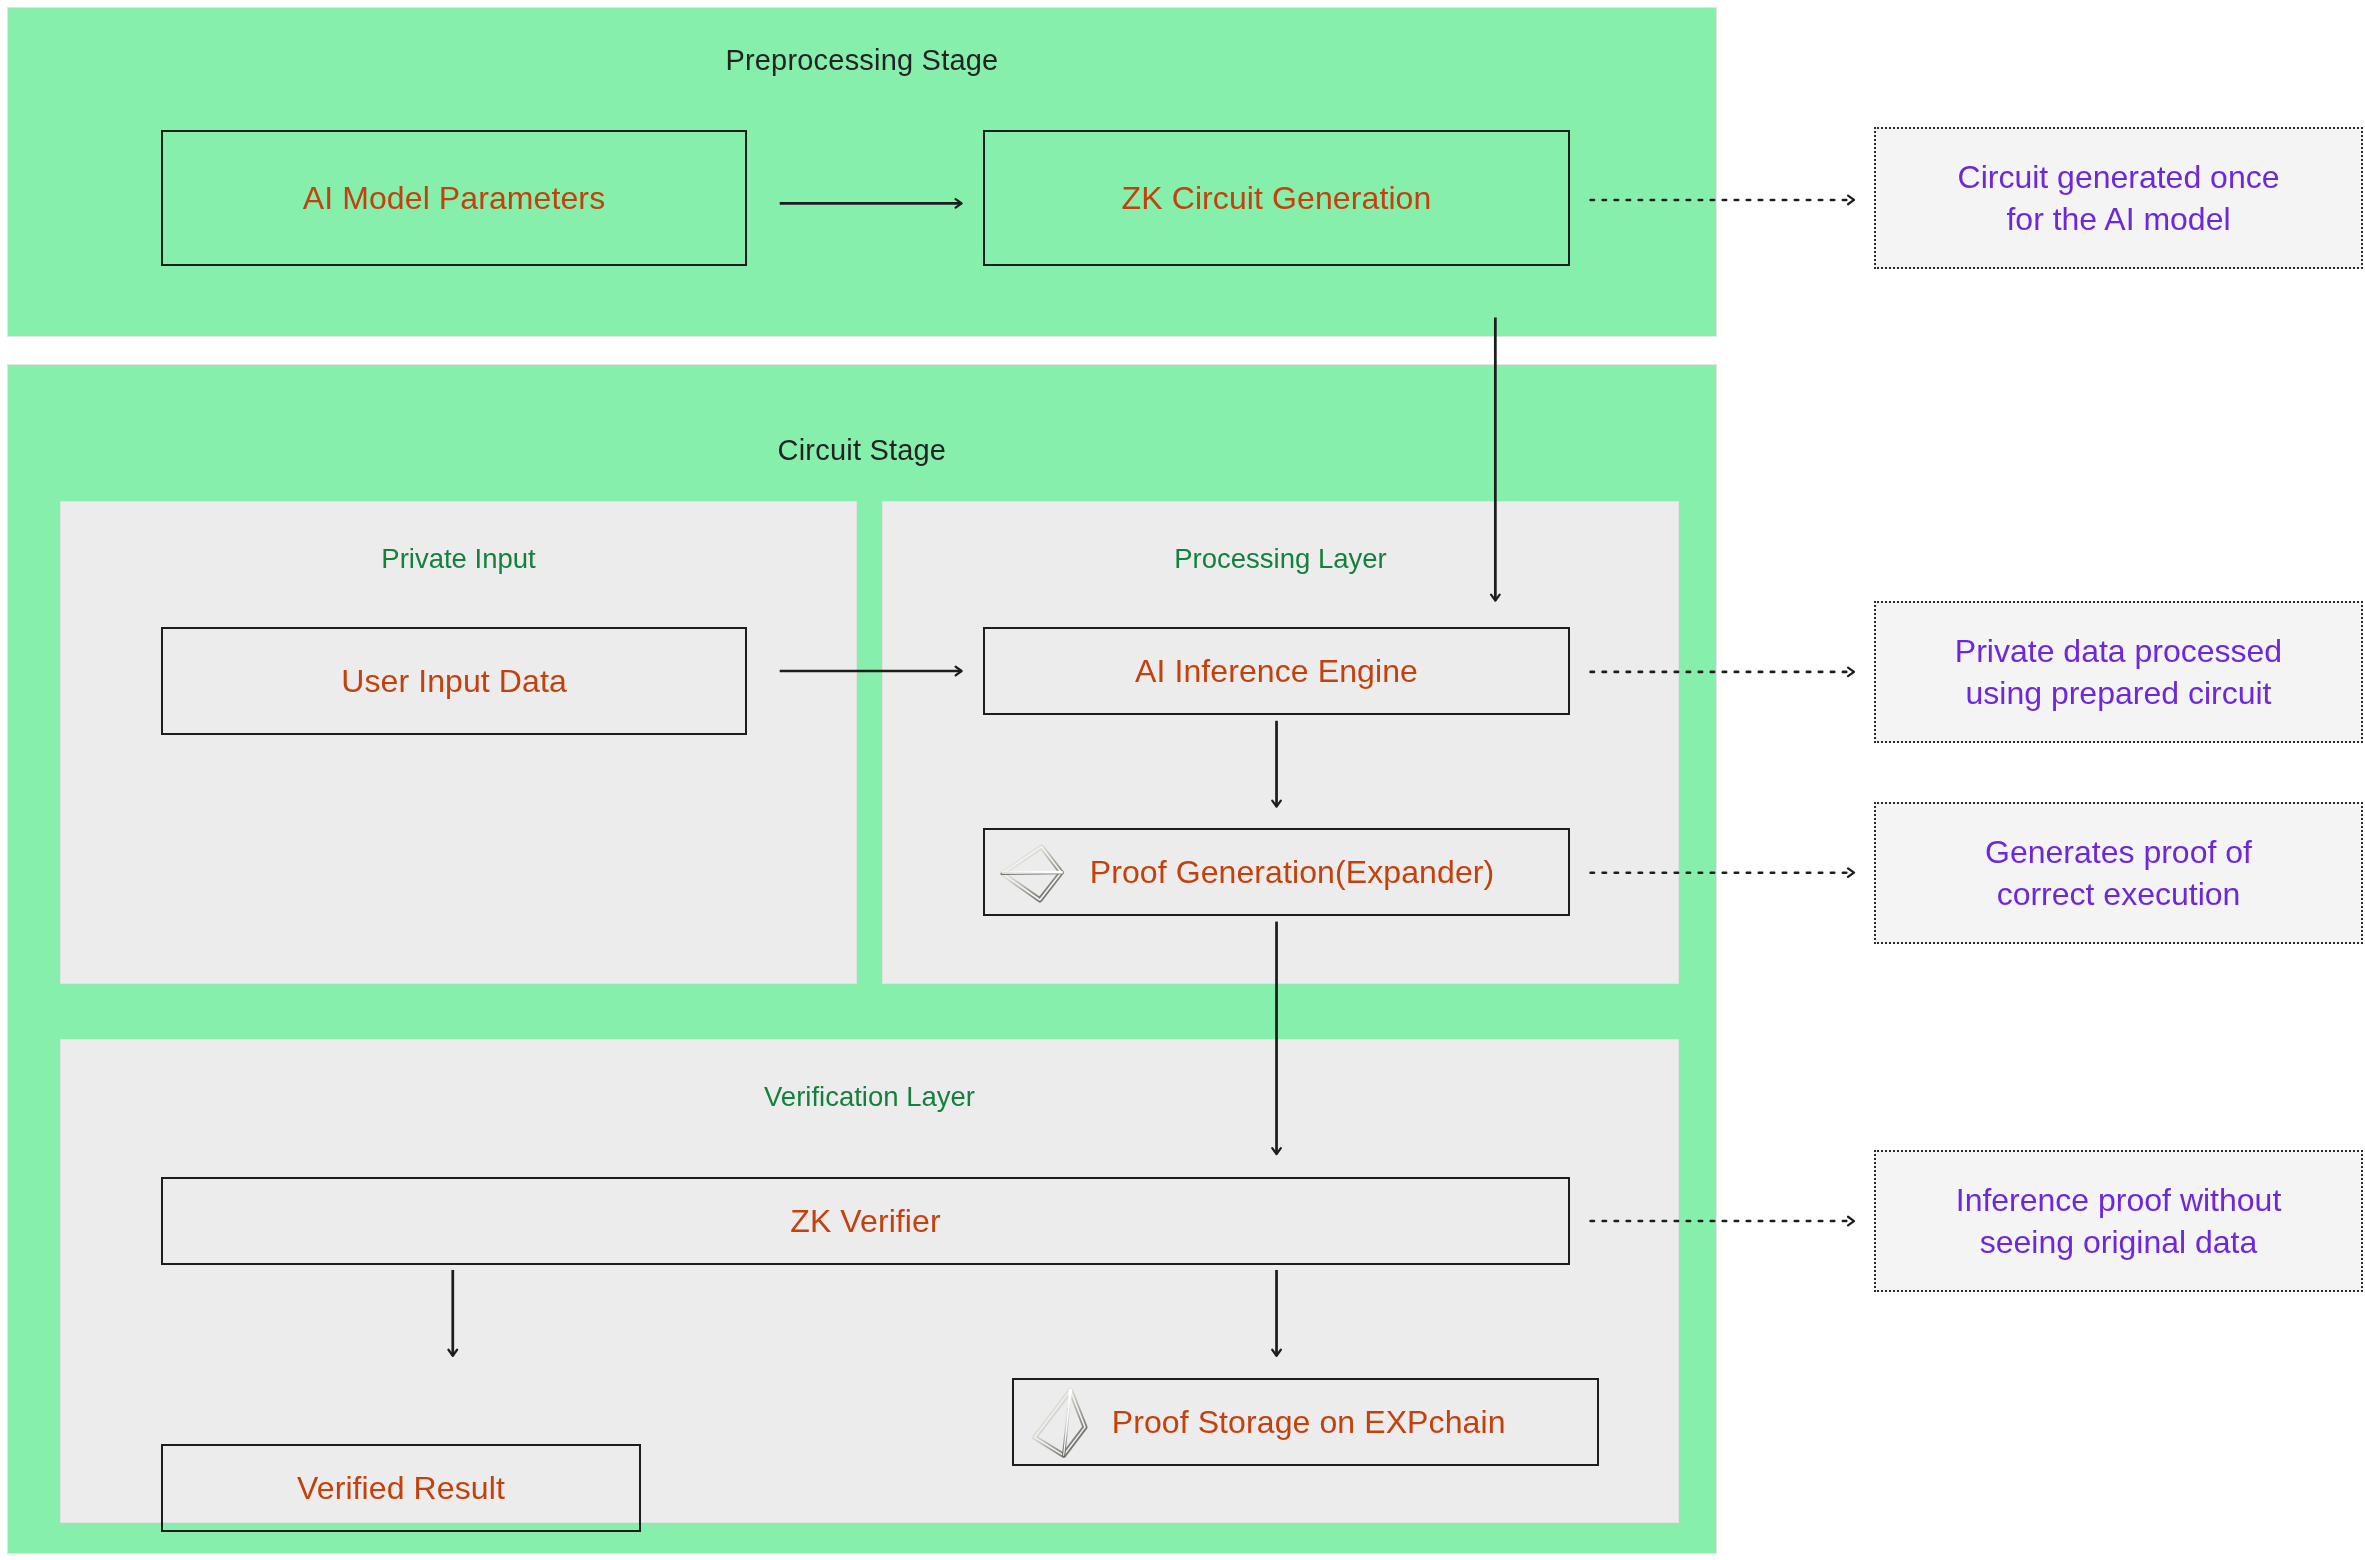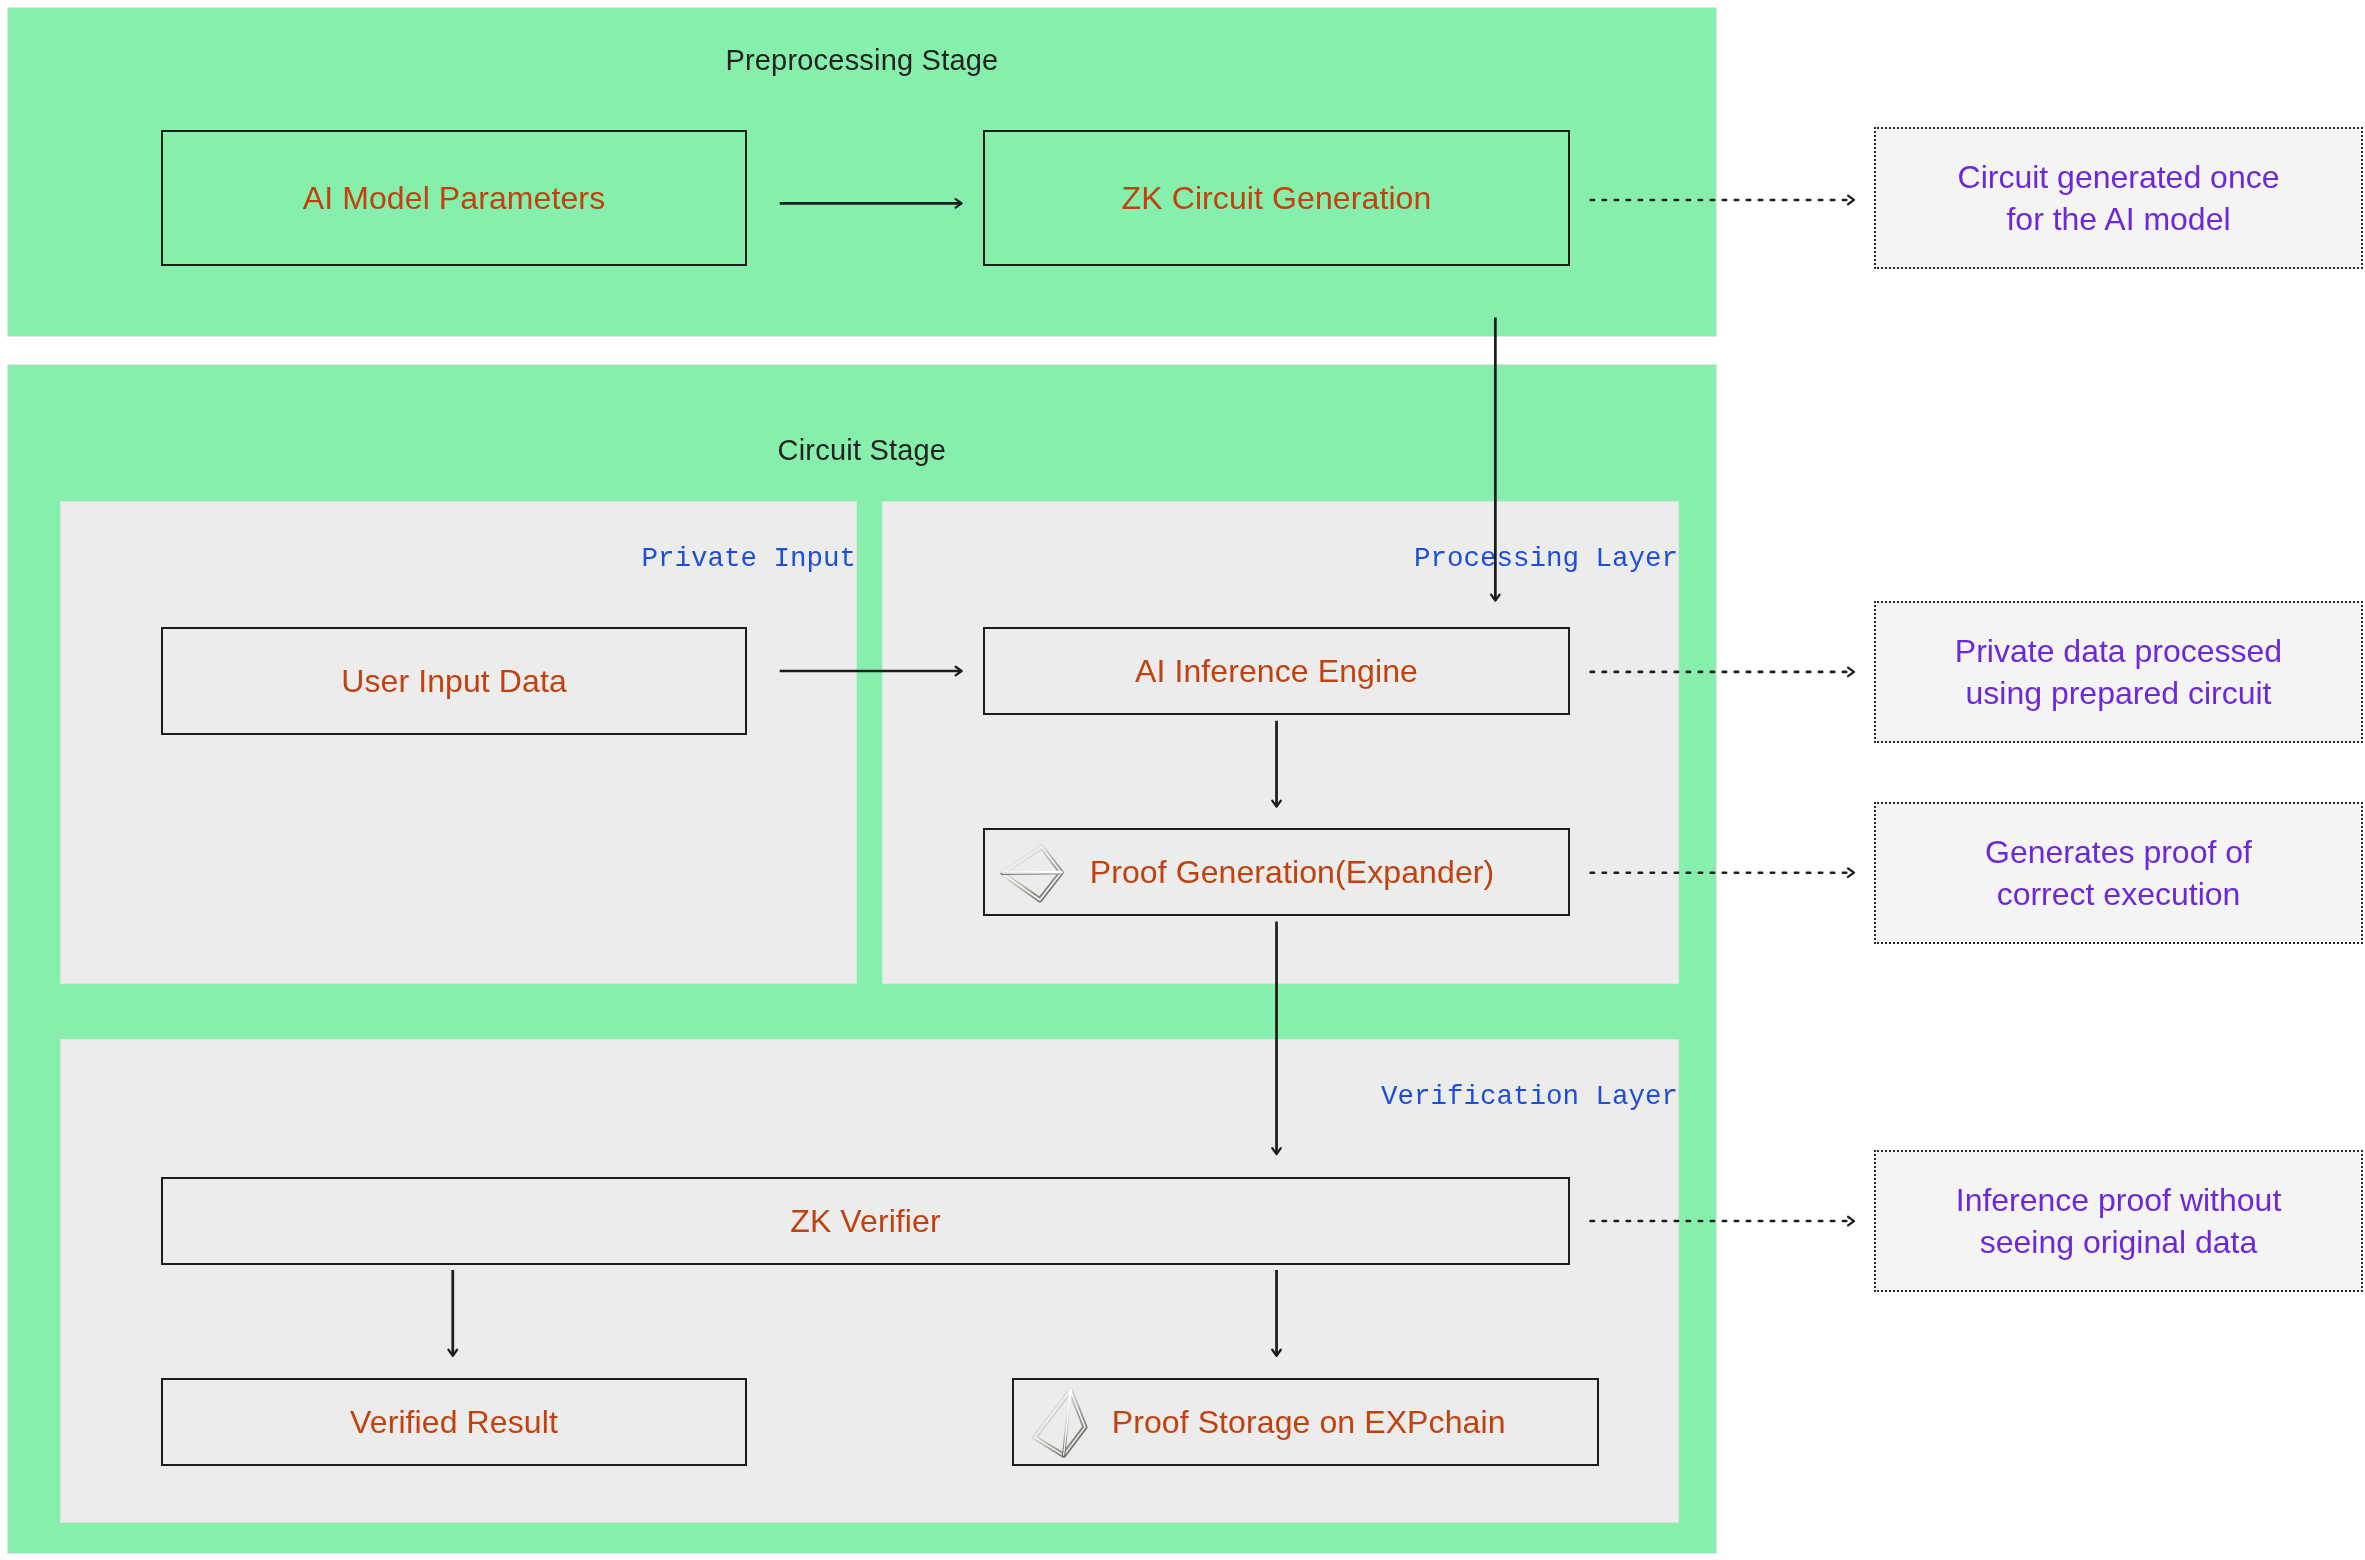--- a/index.html
+++ b/index.html
@@ -29,25 +29,24 @@
 
   
   .group {
     position: absolute;
     background: #ececec;
     border: 1.7px solid #e2e2e2;
   }
   .group-title {
     position: absolute;
     left: 0; right: 0;
-    text-align: right;
+    text-align: center;
     font-size: 27.5px;
-    color: #1d4ed8;
-    font-weight: 400;
-    font-family: Liberation Mono, monospace;
+    color: #15803d;
+    font-weight: 400;
   }
 
   
   .node {
     position: absolute;
     border: 2.6px solid #1d1d1d;
     background: transparent;
     display: flex;
     align-items: center;
     justify-content: center;
@@ -164,21 +163,21 @@
   </div>
 
   <div class="group" style="left:60px; top:1039px; width:1619px; height:484px;">
     <div class="group-title" style="top:41px;">Verification Layer</div>
   </div>
 
   <div class="node" style="left:161px; top:1177px; width:1409px; height:88px;">
     <span class="node-label">ZK Verifier</span>
   </div>
 
-  <div class="node" style="left:161px; top:1378px; width:586px; height:88px;">
+  <div class="node" style="left:161px; top:1444px; width:480px; height:88px;">
     <span class="node-label">Verified Result</span>
   </div>
 
   <div class="node has-icon" style="left:983px; top:1378px; width:587px; height:88px;margin-left:29px;">
     <span class="icon">
       <svg class="icon-svg" width="65" height="76" viewBox="0 0 76 88" aria-hidden="true">
         <defs>
           <linearGradient id="metalB" x1="0" y1="0" x2="1" y2="1">
             <stop offset="0%" stop-color="#ffffff"></stop>
             <stop offset="35%" stop-color="#dcdcd7"></stop>

